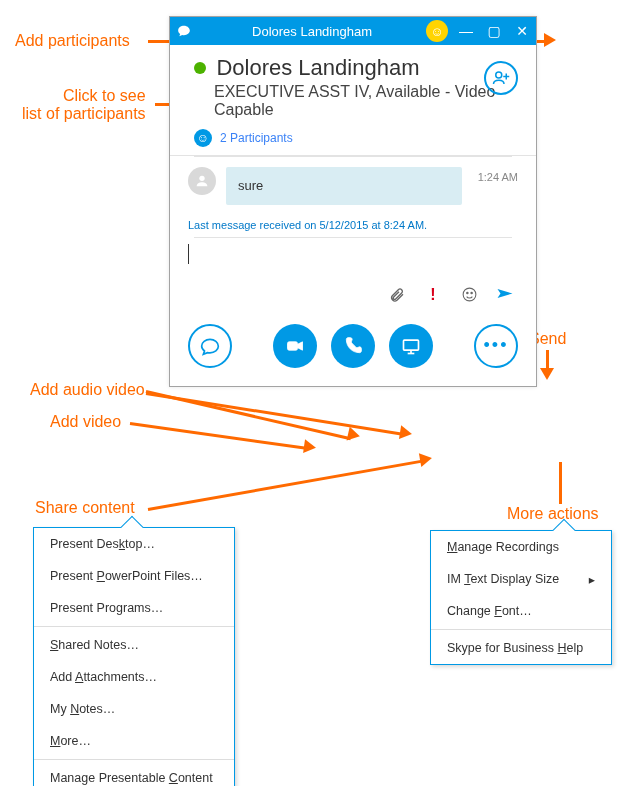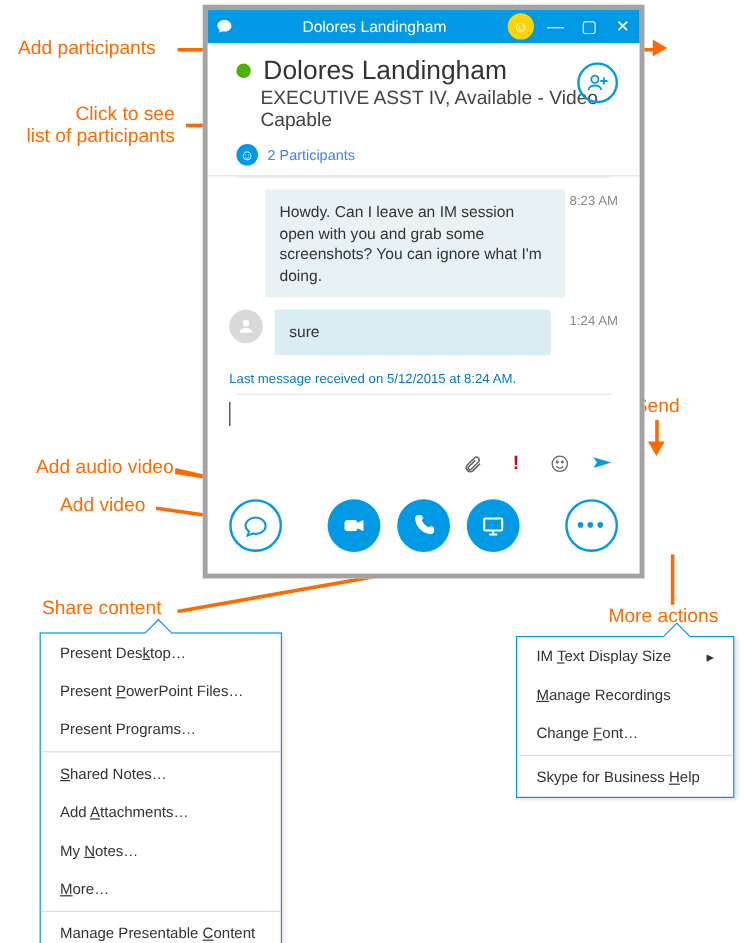--- a/index.html
+++ b/index.html
@@ -5,21 +5,21 @@
   * { box-sizing: border-box; margin: 0; padding: 0; font-family: "Segoe UI", Arial, sans-serif; }
   body { width: 620px; height: 786px; background: #fff; position: relative; }
 
   
   .callout { position: absolute; color: #ff6a00; font-size: 16px; text-align: right; line-height: 1.15; }
   .arrow-line { position: absolute; background: #ff6a00; height: 3px; }
   .arrow-head { position: absolute; width: 0; height: 0; border-top: 7px solid transparent; border-bottom: 7px solid transparent; border-left: 12px solid #ff6a00; }
   .arrow-head.down { border-left: 7px solid transparent; border-right: 7px solid transparent; border-top: 12px solid #ff6a00; border-bottom: none; }
 
   
-  .skype-window { position: absolute; left: 169px; top: 4px; width: 368px; border: 4px solid #a3a3a3; background: #fff; box-shadow: 0 0 4px rgba(0,0,0,.1); }
+  .skype-window { position: absolute; left: 169px; top: 16px; width: 368px; border: 1px solid #a3a3a3; background: #fff; box-shadow: 0 0 4px rgba(0,0,0,.1); }
   .titlebar { height: 28px; background: #0099e5; color: #fff; display: flex; align-items: center; font-size: 12px; }
   .titlebar .tb-icon { width: 28px; display: flex; justify-content: center; align-items: center; }
   .titlebar .tb-title { flex: 1; text-align: center; font-size: 13px; }
   .titlebar .tb-smiley { width: 22px; height: 22px; border-radius: 50%; background: #ffd400; display: flex; justify-content: center; align-items: center; margin-right: 4px; font-size: 13px; }
   .titlebar .tb-btn { width: 28px; text-align: center; font-size: 14px; }
 
   .header { padding: 10px 16px 6px 24px; position: relative; }
   .header .presence-dot { display: inline-block; width: 12px; height: 12px; border-radius: 50%; background: #4cb200; margin-right: 6px; vertical-align: middle; }
   .header .contact-name { font-size: 22px; color: #333; font-weight: 300; vertical-align: middle; }
   .header .subtitle { font-size: 16px; color: #444; margin-left: 20px; margin-top: 2px; }
@@ -134,25 +134,20 @@
     </div>
   </div>
 
   <div class="participants-row">
     <div class="p-icon">☺</div>
     <div class="p-text">2 Participants</div>
   </div>
   <div class="hr-thin"></div>
 
   <div class="message-area">
-    <div class="msg-row mine">
-      <div class="spacer"></div>
-      <div class="bubble">Howdy. Can I leave an IM session open with you and grab some screenshots? You can ignore what I'm doing.</div>
-      <div class="timestamp">8:23 AM</div>
-    </div>
     <div class="msg-row other">
       <div class="avatar">
         <svg viewBox="0 0 24 24" width="16" height="16" fill="#fff">
             <circle cx="12" cy="8" r="4"></circle>
             <path d="M4 20c0-4 4-6 8-6s8 2 8 6z"></path>
           </svg>
       </div>
       <div class="bubble" style="flex:1;">sure</div>
       <div class="timestamp">1:24 AM</div>
     </div>
@@ -231,18 +226,18 @@
   <div class="cm-item">Add <span class="u">A</span>ttachments…</div>
   <div class="cm-item">My <span class="u">N</span>otes…</div>
   <div class="cm-item"><span class="u">M</span>ore…</div>
   <div class="cm-sep"></div>
   <div class="cm-item">Manage Presentable <span class="u">C</span>ontent</div>
 
 </div>
 
 <div class="context-menu" style="left:430px; top:530px; width:182px;">
   <div class="cm-pointer" style="left:125px;"></div>
+  <div class="cm-item"><span class="u">M</span>anage Recordings</div>
   <div class="cm-item">IM <span class="u">T</span>ext Display Size<span class="submenu-arrow">▸</span></div>
-  <div class="cm-item"><span class="u">M</span>anage Recordings</div>
   <div class="cm-item">Change <span class="u">F</span>ont…</div>
   <div class="cm-sep"></div>
   <div class="cm-item">Skype for Business <span class="u">H</span>elp</div>
 </div>
 
 </body></html>

